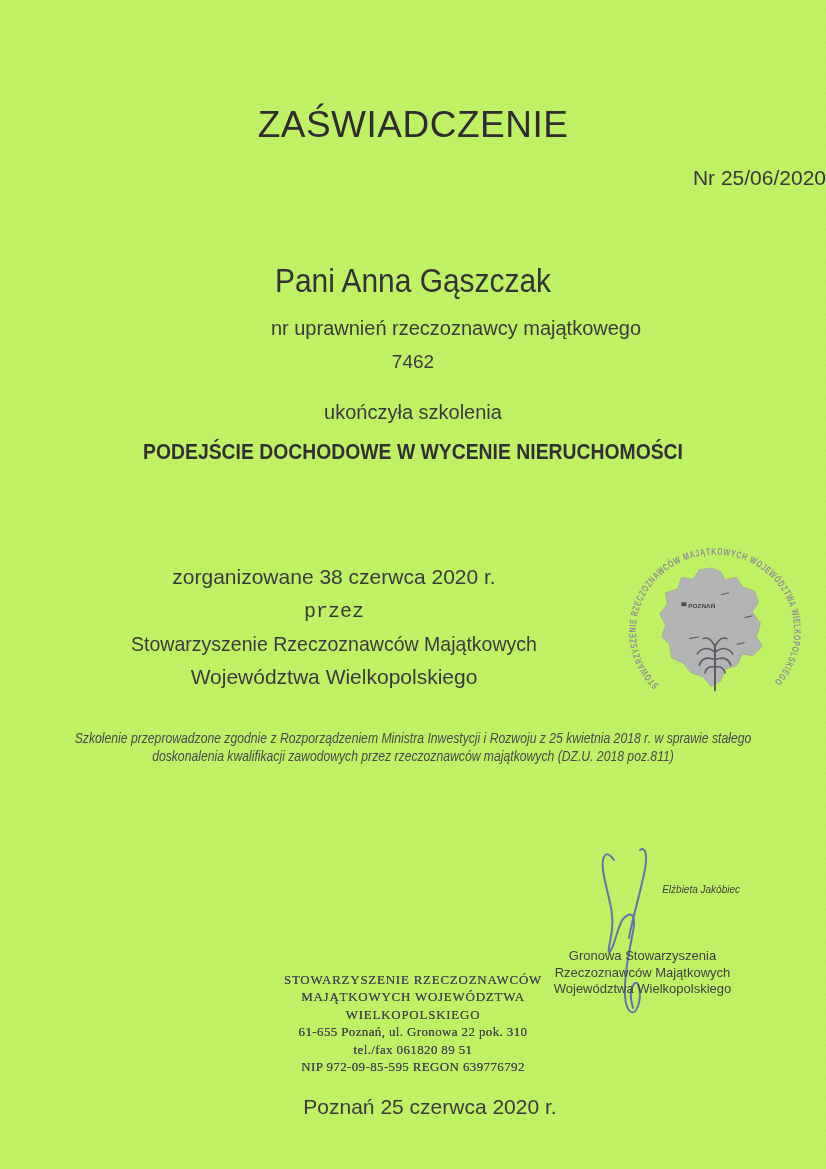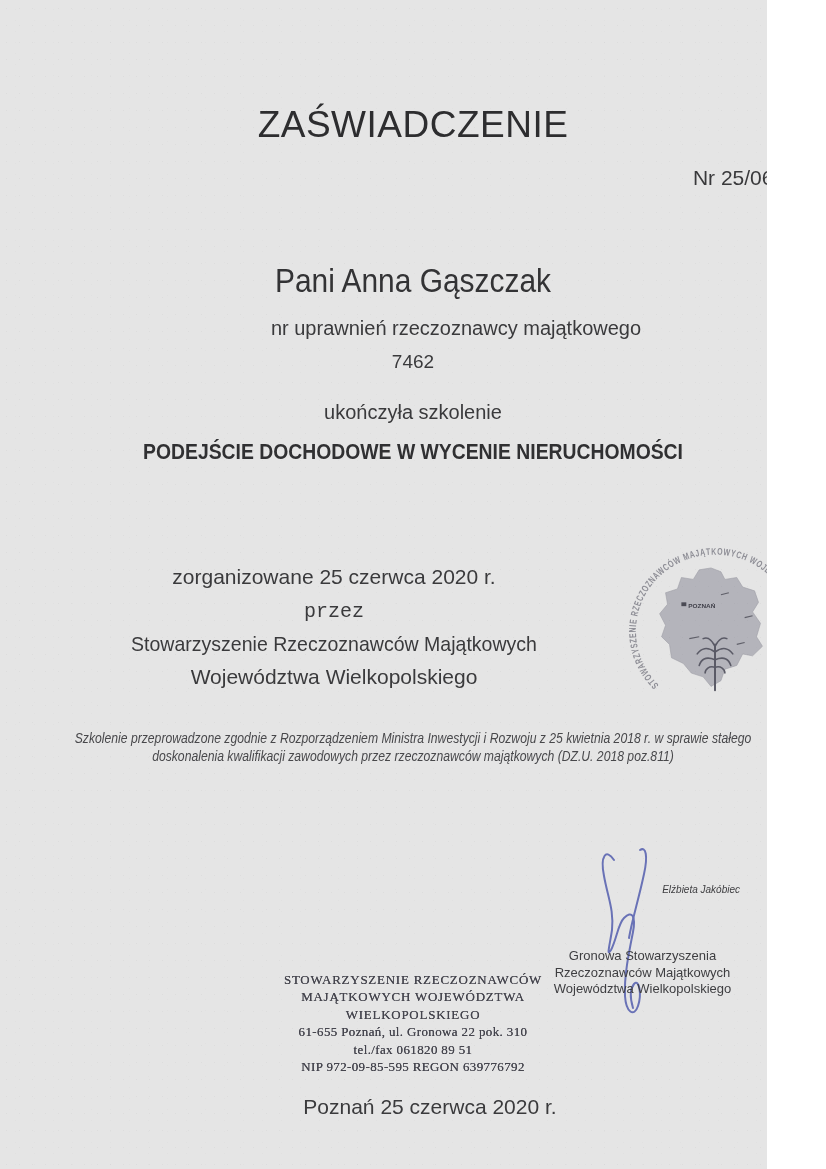--- a/index.html
+++ b/index.html
@@ -1,17 +1,17 @@
 <!DOCTYPE html>
 <html><head>
 <meta charset="utf-8">
 <style>
   html,body{margin:0;padding:0;background:#ffffff;}
   .page{
-    position:relative;width:767px;height:1169px;background:#e5e5e5;
+    position:relative;width:826px;height:1169px;background:#bef264;
     font-family:"Liberation Sans",sans-serif;color:#3a3a3c;overflow:hidden;
   }
   
   .page::after{
     content:"";position:absolute;inset:0;pointer-events:none;opacity:.45;
     background-image:
       radial-gradient(circle, rgba(110,110,115,.14) .5px, transparent .7px),
       radial-gradient(circle, rgba(130,130,135,.10) .5px, transparent .7px);
     background-size:13px 17px, 19px 11px;
     background-position:0 0, 6px 4px;
@@ -53,25 +53,25 @@
 
 <div class="page">
 
   <div class="line title">ZAŚWIADCZENIE</div>
   <div class="line cert-number">Nr 25/06/2020</div>
 
   <div class="line recipient-name narrow">Pani Anna Gąszczak</div>
   <div class="line license-label">nr uprawnień rzeczoznawcy majątkowego</div>
   <div class="line license-number">7462</div>
 
-  <div class="line completion">ukończyła szkolenie</div>
+  <div class="line completion">ukończyła szkolenia</div>
   <div class="line course narrow">PODEJŚCIE DOCHODOWE W WYCENIE NIERUCHOMOŚCI</div>
 
   <div class="org-block">
-    <div class="line org1">zorganizowane 25 czerwca 2020 r.</div>
+    <div class="line org1">zorganizowane 38 czerwca 2020 r.</div>
     <div class="line org2">przez</div>
     <div class="line org3 narrow93">Stowarzyszenie Rzeczoznawców Majątkowych</div>
     <div class="line org4">Województwa Wielkopolskiego</div>
   </div>
 
   <div class="line legal legal1">Szkolenie przeprowadzone zgodnie z Rozporządzeniem Ministra Inwestycji i Rozwoju z 25 kwietnia 2018 r. w sprawie stałego</div>
   <div class="line legal legal2">doskonalenia kwalifikacji zawodowych przez rzeczoznawców majątkowych (DZ.U. 2018 poz.811)</div>
 
   <svg class="seal-svg" width="178" height="172" viewBox="0 0 180 180" preserveAspectRatio="none">
     <defs>

